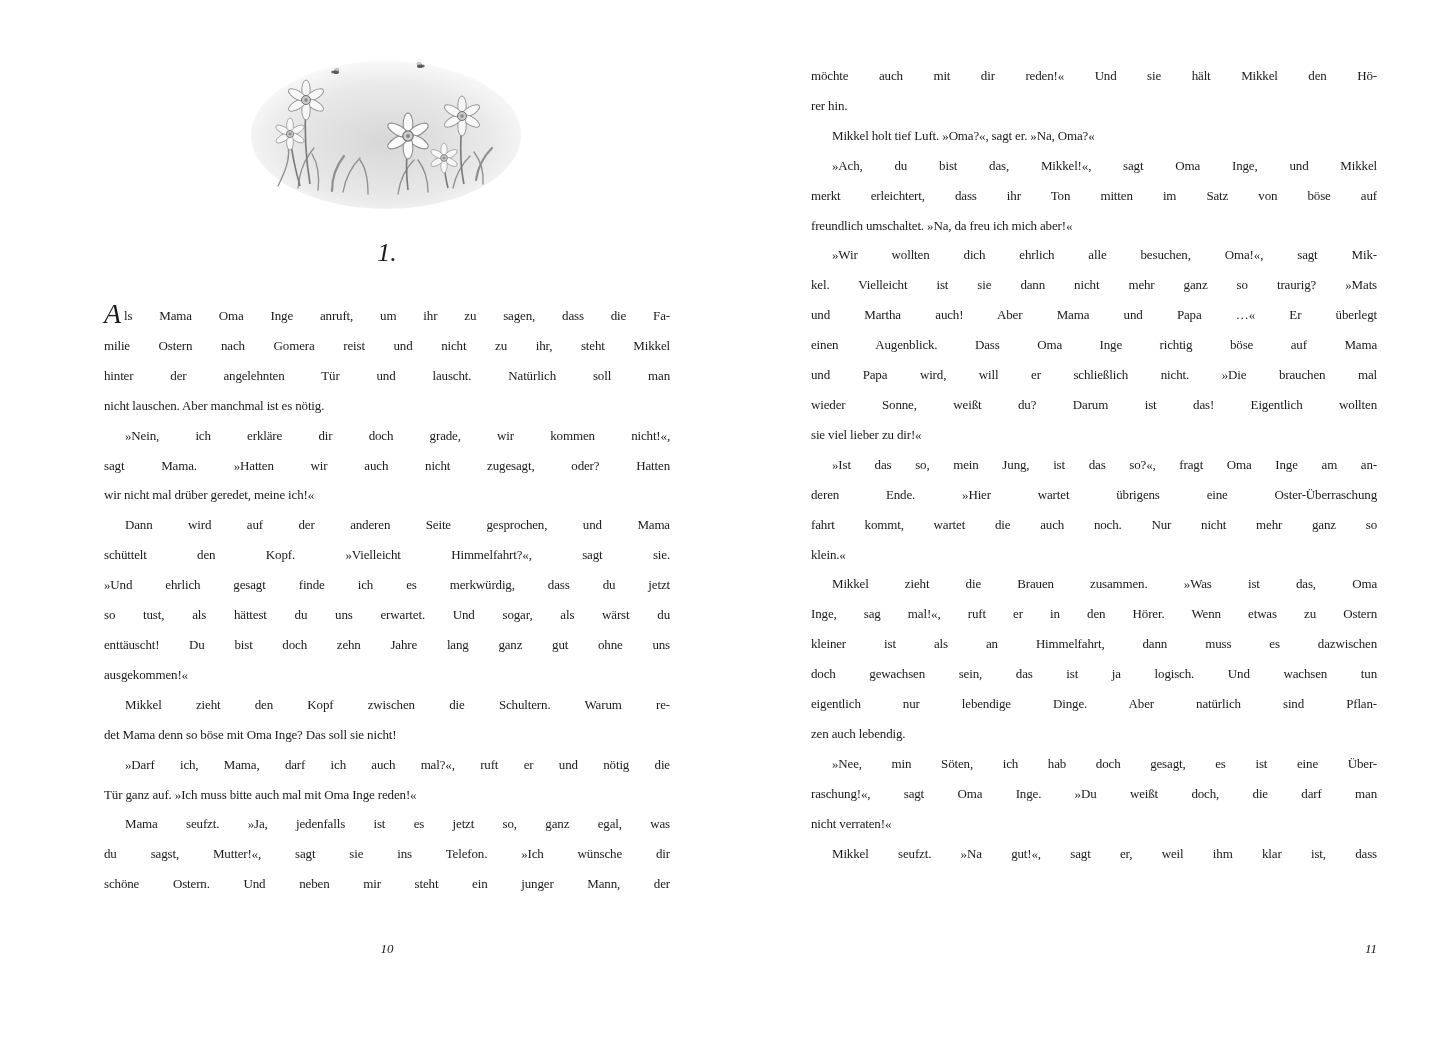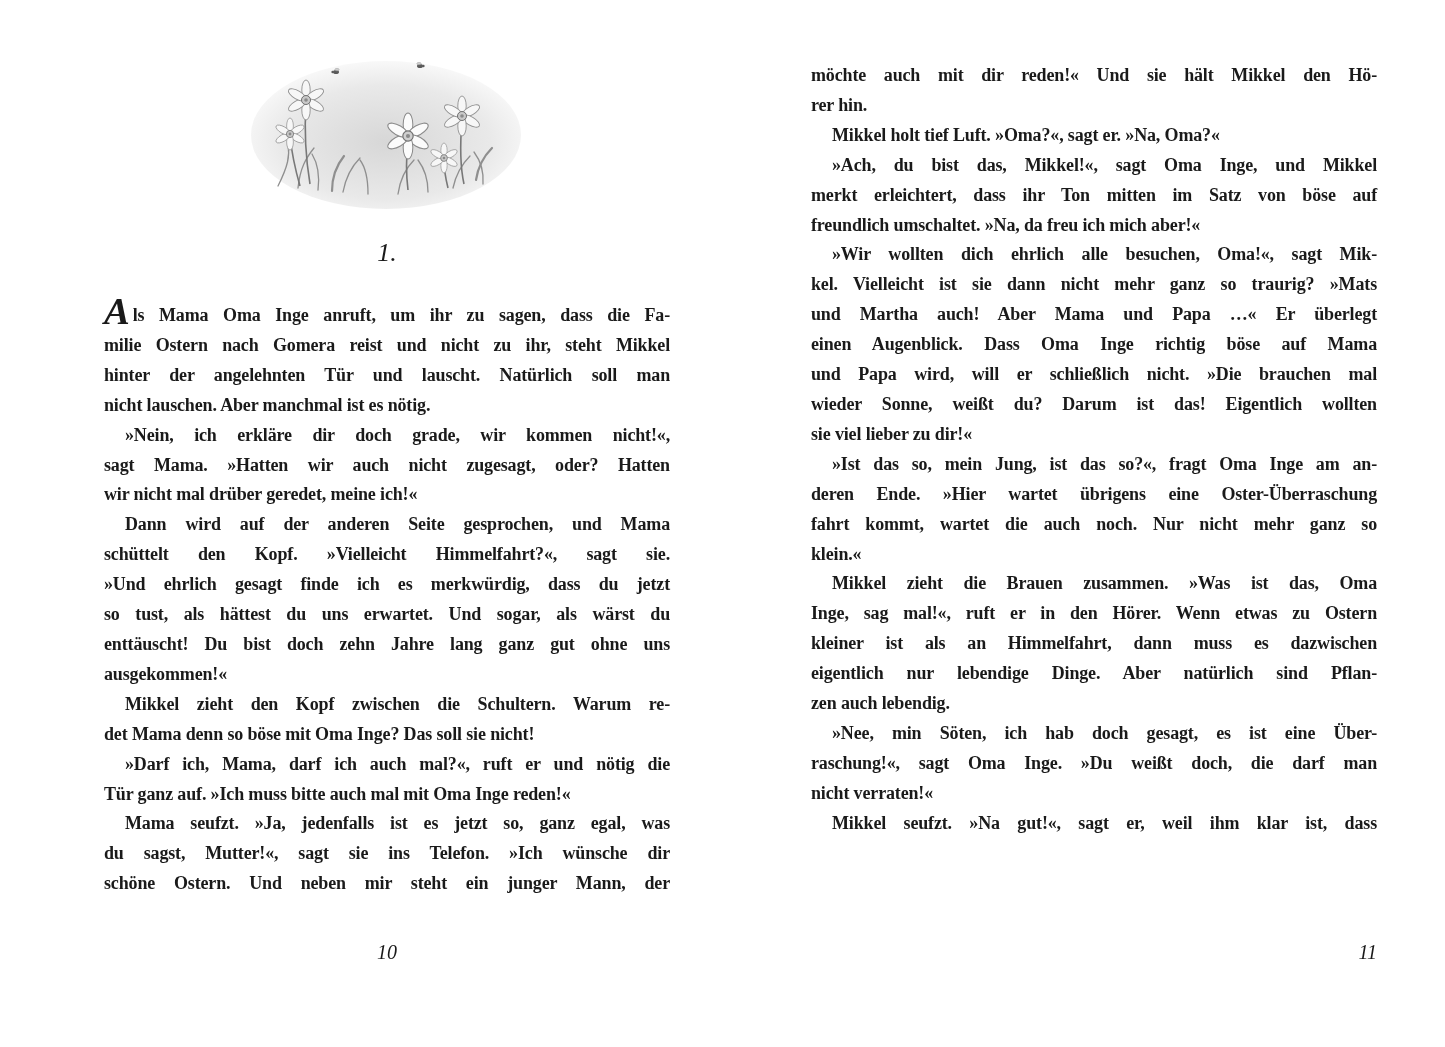--- a/index.html
+++ b/index.html
@@ -1,38 +1,38 @@
 <!DOCTYPE html>
 <html><head>
 <meta charset="utf-8">
 <style>
   html, body { margin: 0; padding: 0; background: #ffffff; }
   .spread {
     position: relative; width: 1445px; height: 1047px; background: #ffffff;
     font-family: "Liberation Serif", "DejaVu Serif", serif; color: #1a1a1a; overflow: hidden;
   }
-  .body-text { position: absolute; width: 566px; font-size: 18px; line-height: 29.9px; letter-spacing: -0.15px; font-weight: bold; }
+  .body-text { position: absolute; width: 566px; font-size: 13px; line-height: 29.9px; letter-spacing: -0.15px; }
   #left-body  { left: 104px; top: 301px; }
   #right-body { left: 811px; top: 61px; }
   .para { margin: 0; }
   .line { text-align: justify; text-align-last: justify; white-space: normal; }
   .line.endline { text-align-last: left; }
   .line.indent { text-indent: 21px; }
   .dropcap {
     font-style: italic; font-size: 215%; line-height: 0;
     margin-right: 3px; position: relative; top: 3px;
   }
   .chapter {
     position: absolute; left: 104px; top: 238px; width: 566px;
     text-align: center; font-style: italic; font-size: 26px;
   }
   .illustration { position: absolute; left: 248px; top: 56px; width: 277px; height: 158px; }
   .folio {
     position: absolute; top: 941px; width: 566px;
-    text-align: center; font-style: italic; font-size: 20px;
+    text-align: center; font-style: italic; font-size: 13px;
   }
   #folio-left  { left: 104px; }
   #folio-right { left: 811px; text-align: right; }
 </style>
 </head>
 <body>
 
 <div class="spread">
 
   <div class="page">
@@ -202,20 +202,21 @@
         <div class="para">
           <div class="line indent">»Ist das so, mein Jung, ist das so?«, fragt Oma Inge am an-</div>
           <div class="line">deren Ende. »Hier wartet übrigens eine Oster-Überraschung</div>
           <div class="line">fahrt kommt, wartet die auch noch. Nur nicht mehr ganz so</div>
           <div class="line endline">klein.«</div>
         </div>
         <div class="para">
           <div class="line indent">Mikkel zieht die Brauen zusammen. »Was ist das, Oma</div>
           <div class="line">Inge, sag mal!«, ruft er in den Hörer. Wenn etwas zu Ostern</div>
           <div class="line">kleiner ist als an Himmelfahrt, dann muss es dazwischen</div>
+          <div class="line">doch gewachsen sein, das ist ja logisch. Und wachsen tun</div>
           <div class="line">eigentlich nur lebendige Dinge. Aber natürlich sind Pflan-</div>
           <div class="line endline">zen auch lebendig.</div>
         </div>
         <div class="para">
           <div class="line indent">»Nee, min Söten, ich hab doch gesagt, es ist eine Über-</div>
           <div class="line">raschung!«, sagt Oma Inge. »Du weißt doch, die darf man</div>
           <div class="line endline">nicht verraten!«</div>
         </div>
         <div class="para">
           <div class="line indent">Mikkel seufzt. »Na gut!«, sagt er, weil ihm klar ist, dass</div>

